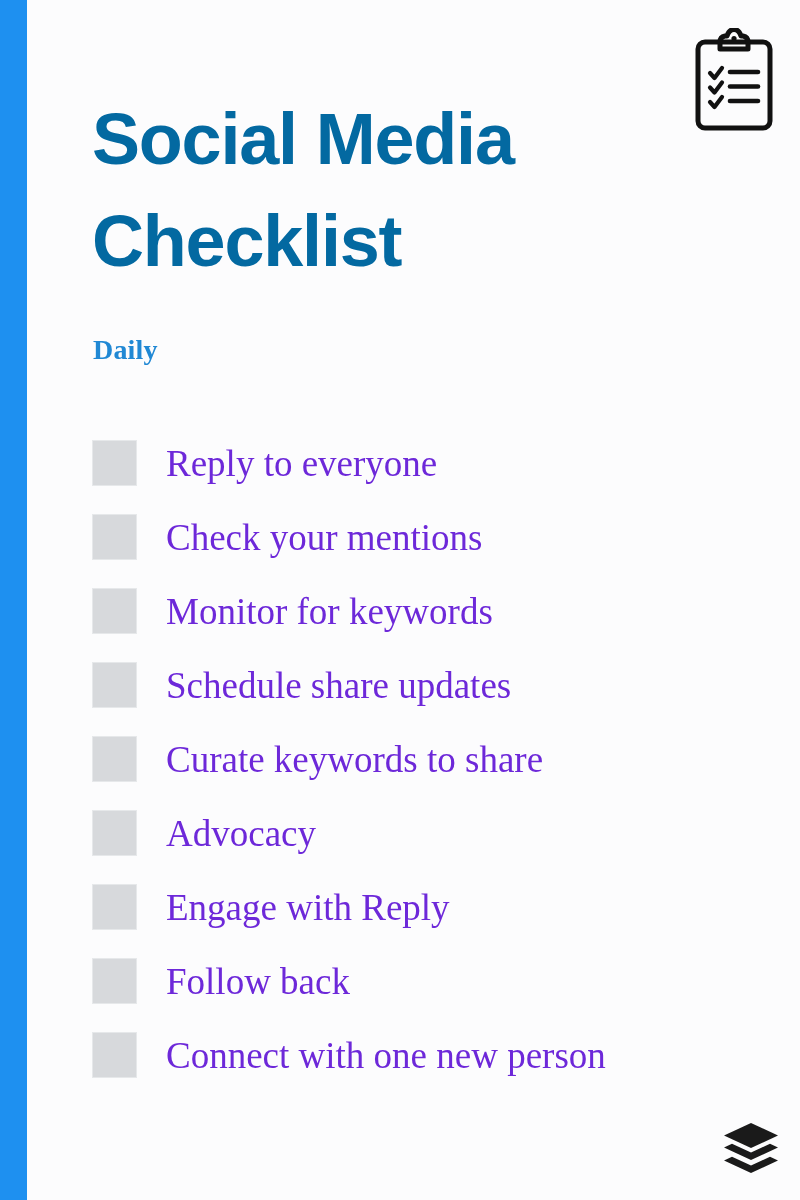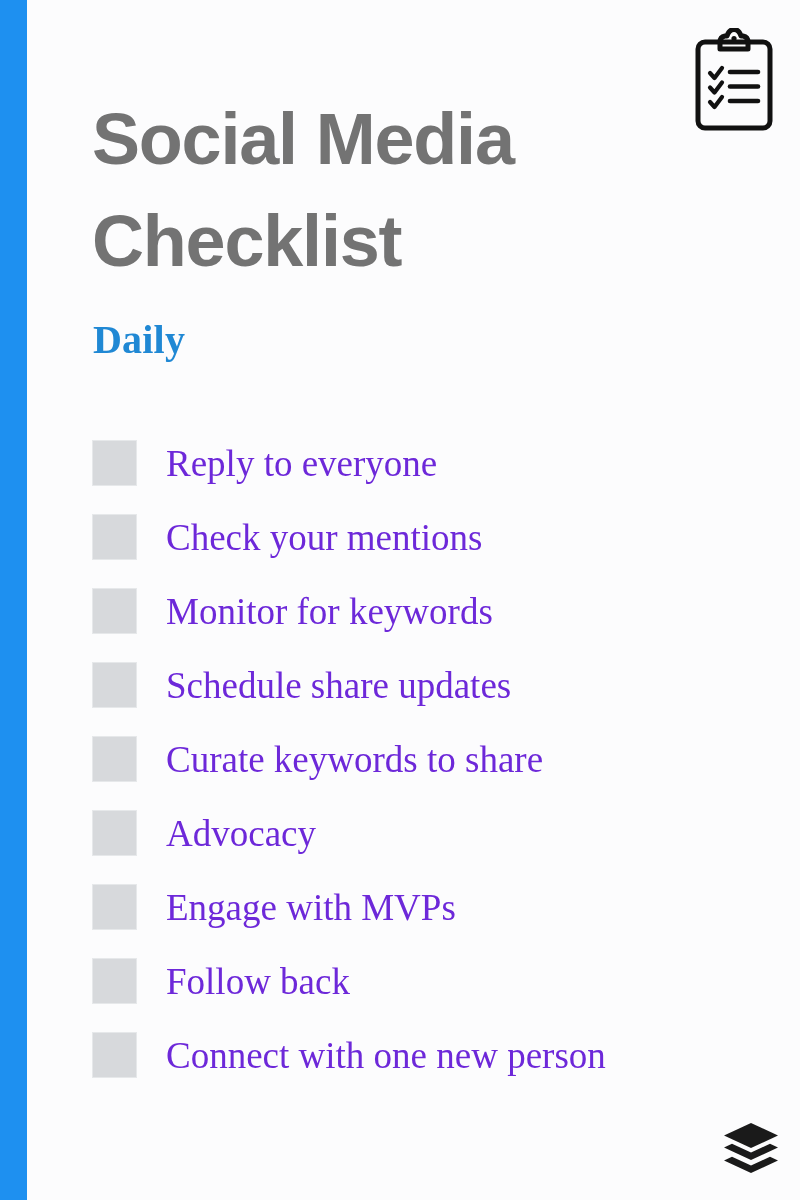--- a/index.html
+++ b/index.html
@@ -47,34 +47,34 @@
     position: absolute;
     left: 92px;
     top: 88px;
     width: 600px;
   }
   #page-title {
     font-family: "Liberation Sans", sans-serif;
     font-weight: bold;
     font-size: 72px;
     line-height: 1.42;
-    color: #737373;
+    color: #0369a1;
     letter-spacing: -1.2px;
     margin: 0;
     white-space: pre-line;
   }
 
   
   #section-heading {
     position: absolute;
     left: 93px;
-    top: 320px;
+    top: 336px;
     font-family: "Liberation Serif", "DejaVu Serif", serif;
     font-weight: bold;
-    font-size: 40px;
+    font-size: 28px;
     line-height: 1;
     color: #2088d4;
     margin: 0;
     letter-spacing: 0.2px;
   }
 
   
   #checklist {
     position: absolute;
     left: 92px;
@@ -171,21 +171,21 @@
     <li class="checklist-item">
       <span class="checkbox"></span>
       <span class="item-label">Curate keywords to share</span>
     </li>
     <li class="checklist-item">
       <span class="checkbox"></span>
       <span class="item-label">Advocacy</span>
     </li>
     <li class="checklist-item">
       <span class="checkbox"></span>
-      <span class="item-label">Engage with MVPs</span>
+      <span class="item-label">Engage with Reply</span>
     </li>
     <li class="checklist-item">
       <span class="checkbox"></span>
       <span class="item-label">Follow back</span>
     </li>
     <li class="checklist-item">
       <span class="checkbox"></span>
       <span class="item-label">Connect with one new person</span>
     </li>
   </ul>

